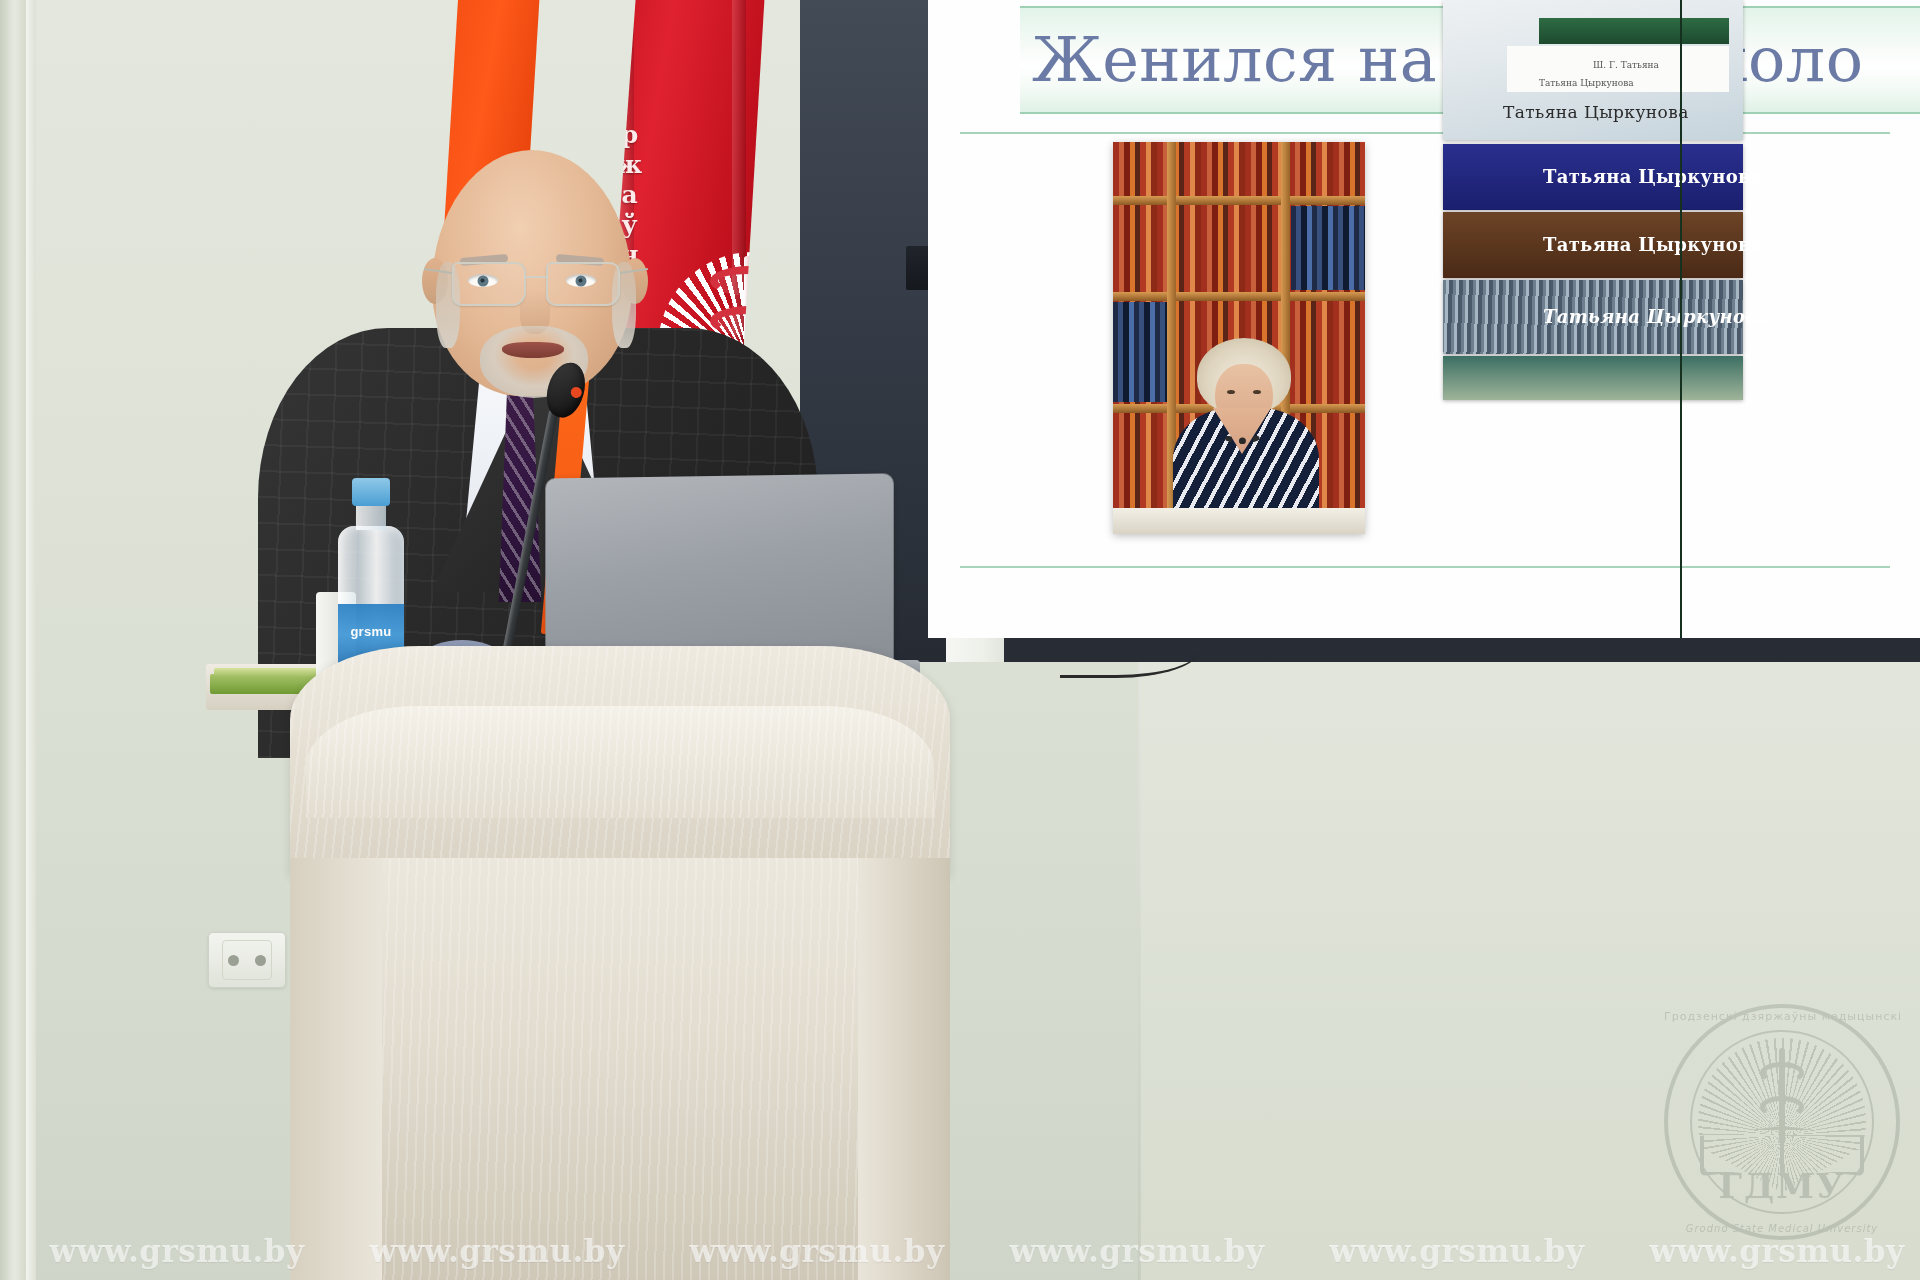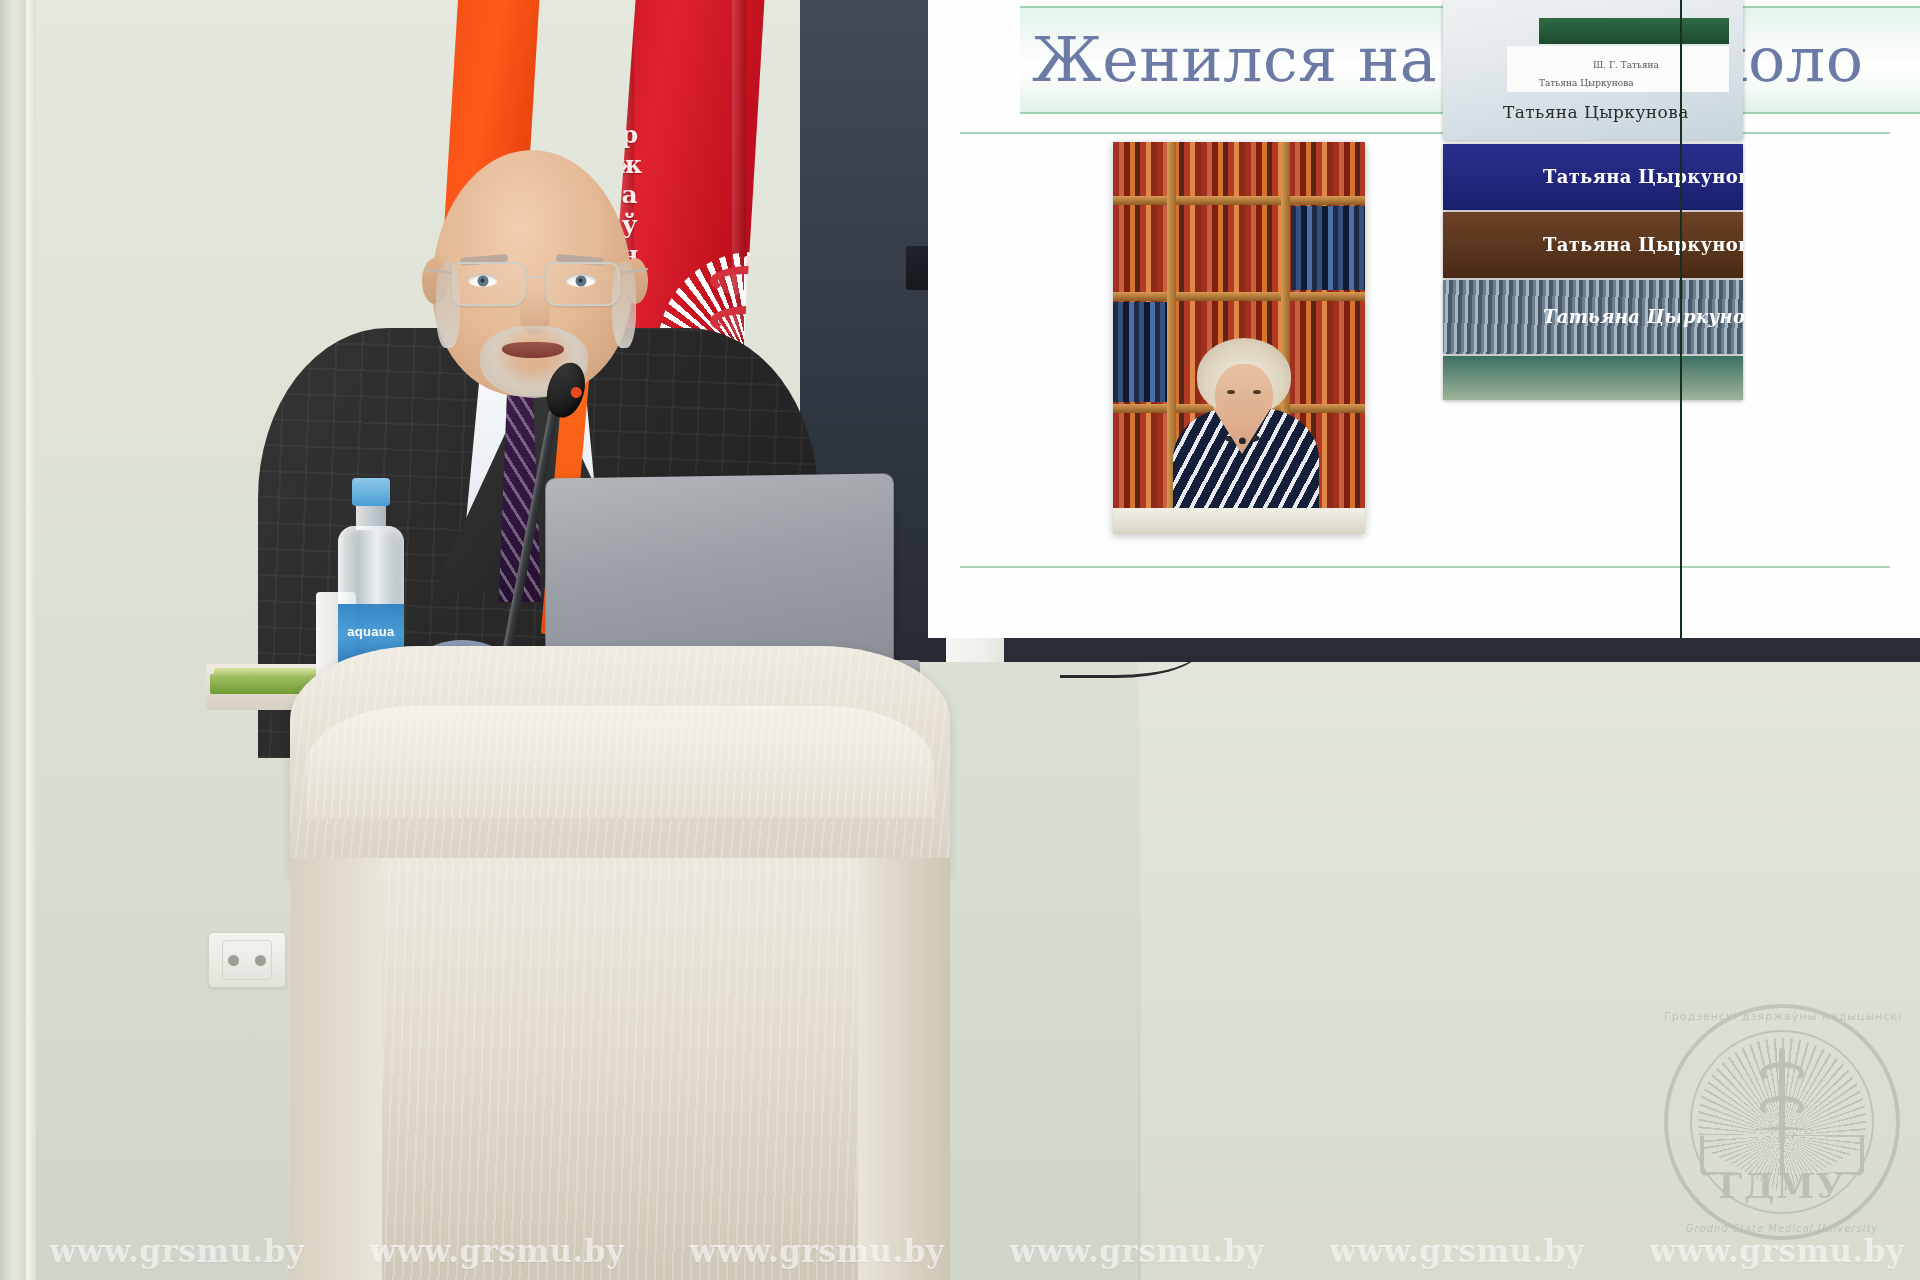--- a/index.html
+++ b/index.html
@@ -703,21 +703,21 @@
   <div class="podium-shelf"></div>
   <div class="green-book"></div>
   <div class="green-book2"></div>
   <div class="cup"></div>
 
   <div class="bottle">
     <div class="bottle-body"></div>
     <div class="bottle-neck"></div>
     <div class="bottle-cap"></div>
     <div class="bottle-label">
-      <div class="bottle-label-text">aquaua</div>
+      <div class="bottle-label-text">grsmu</div>
     </div>
   </div>
 
   <div class="mic-base"></div>
   <div class="podium-top"></div>
   <div class="podium-band"></div>
   <div class="podium-body"></div>
   <div class="podium-edge-l"></div>
   <div class="podium-edge-r"></div>
 

